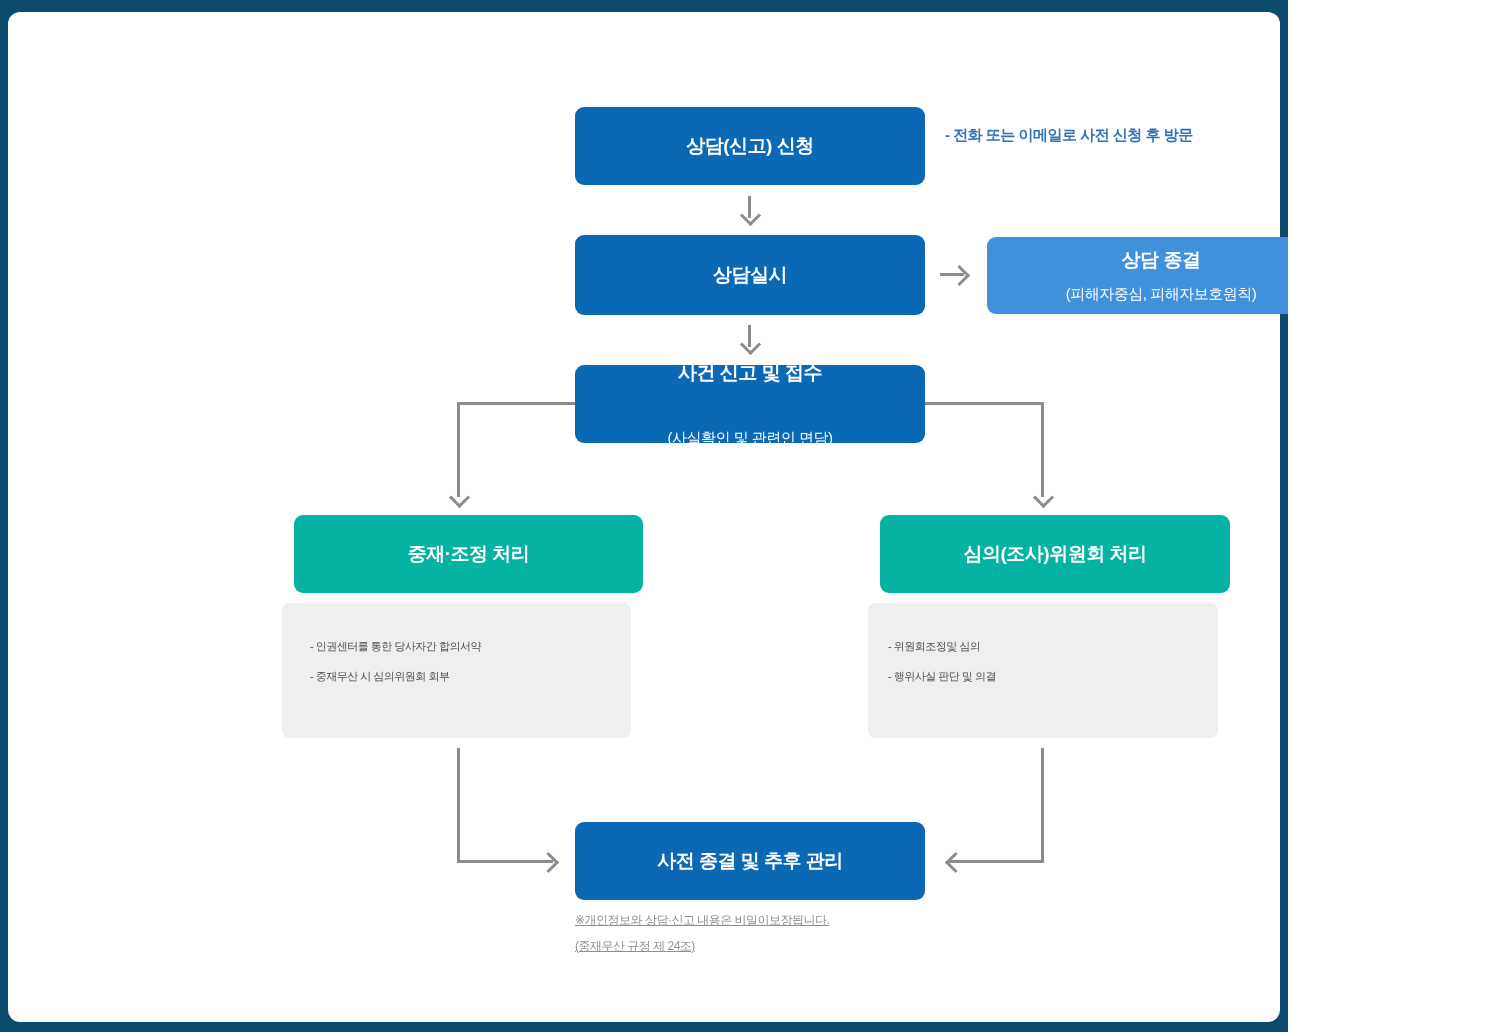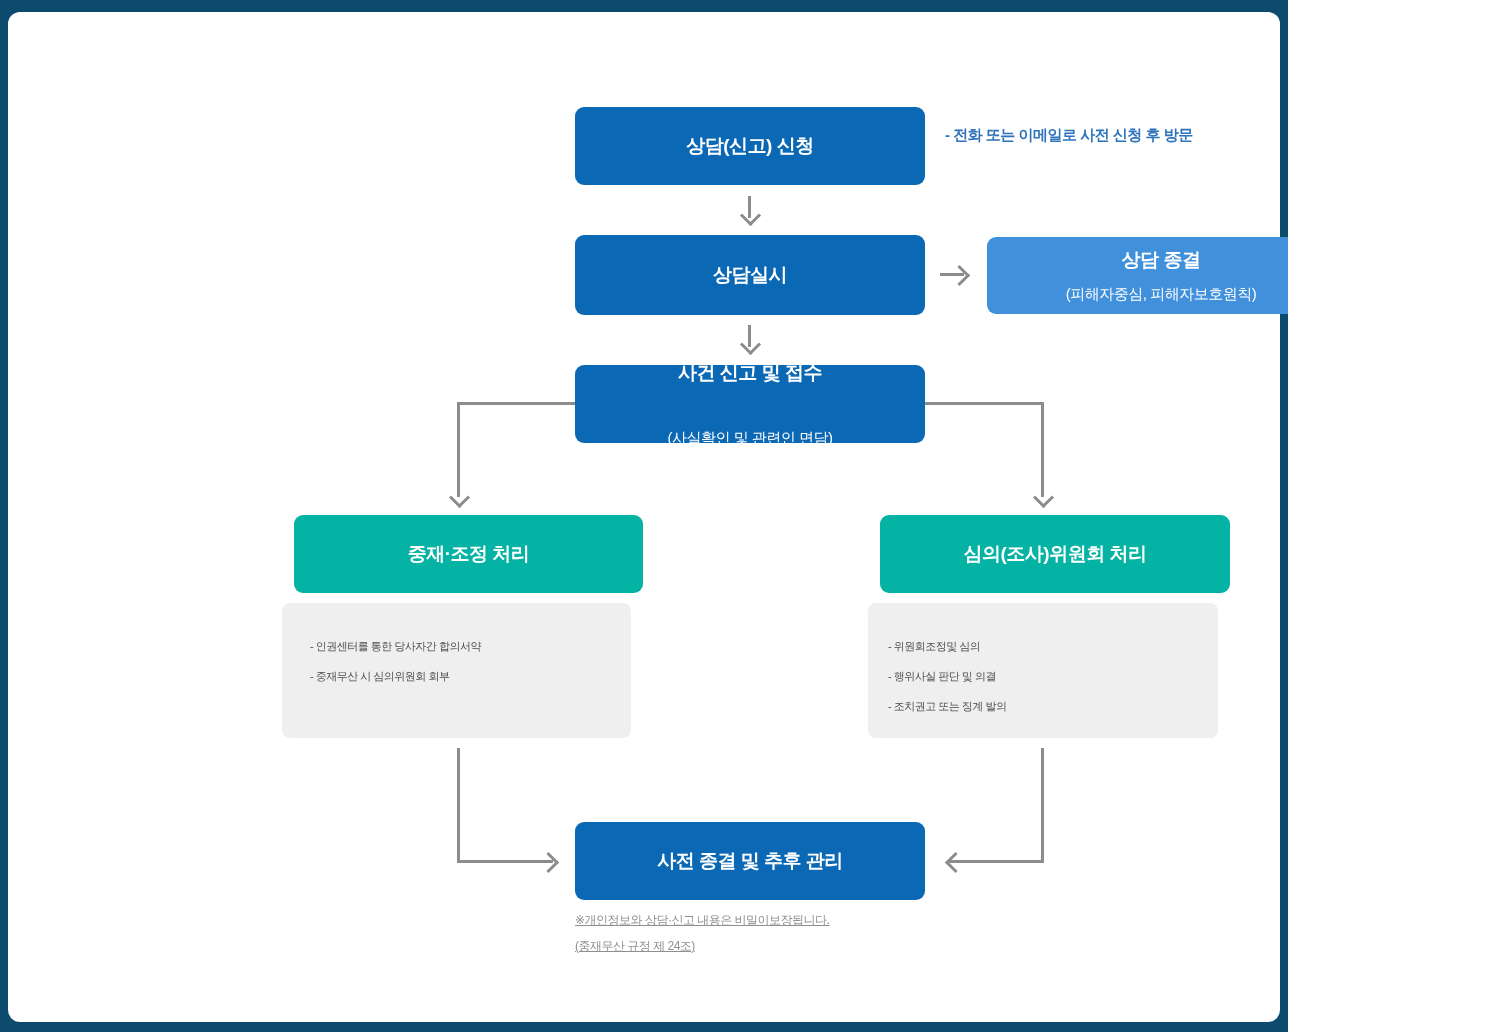--- a/index.html
+++ b/index.html
@@ -141,21 +141,20 @@
       <div class="item">- 인권센터를 통한 당사자간 합의서약</div>
       <div class="item">- 중재무산 시 심의위원회 회부</div>
     </div>
 
     <div class="box teal" style="left:860px; top:503px; width:350px; height:78px;">
       <div class="title">심의(조사)위원회 처리</div>
     </div>
     <div class="graybox" style="left:860px; top:591px; width:350px; height:135px;padding-left:20px;">
       <div class="item">- 위원회조정및 심의</div>
       <div class="item">- 행위사실 판단 및 의결</div>
-      <div class="item">- 조치권고 또는 징계 발의</div>
     </div>
 
     <div class="vline" style="left:449px; top:736px; height:115px;"></div>
     <div class="hline" style="left:449px; top:848px; width:96px;"></div>
     <div class="chev right" style="left:533px; top:843px;"></div>
 
     <div class="vline" style="left:1033px; top:736px; height:115px;"></div>
     <div class="hline" style="left:940px; top:848px; width:96px;"></div>
     <div class="chev left" style="left:940px; top:843px;"></div>
 

